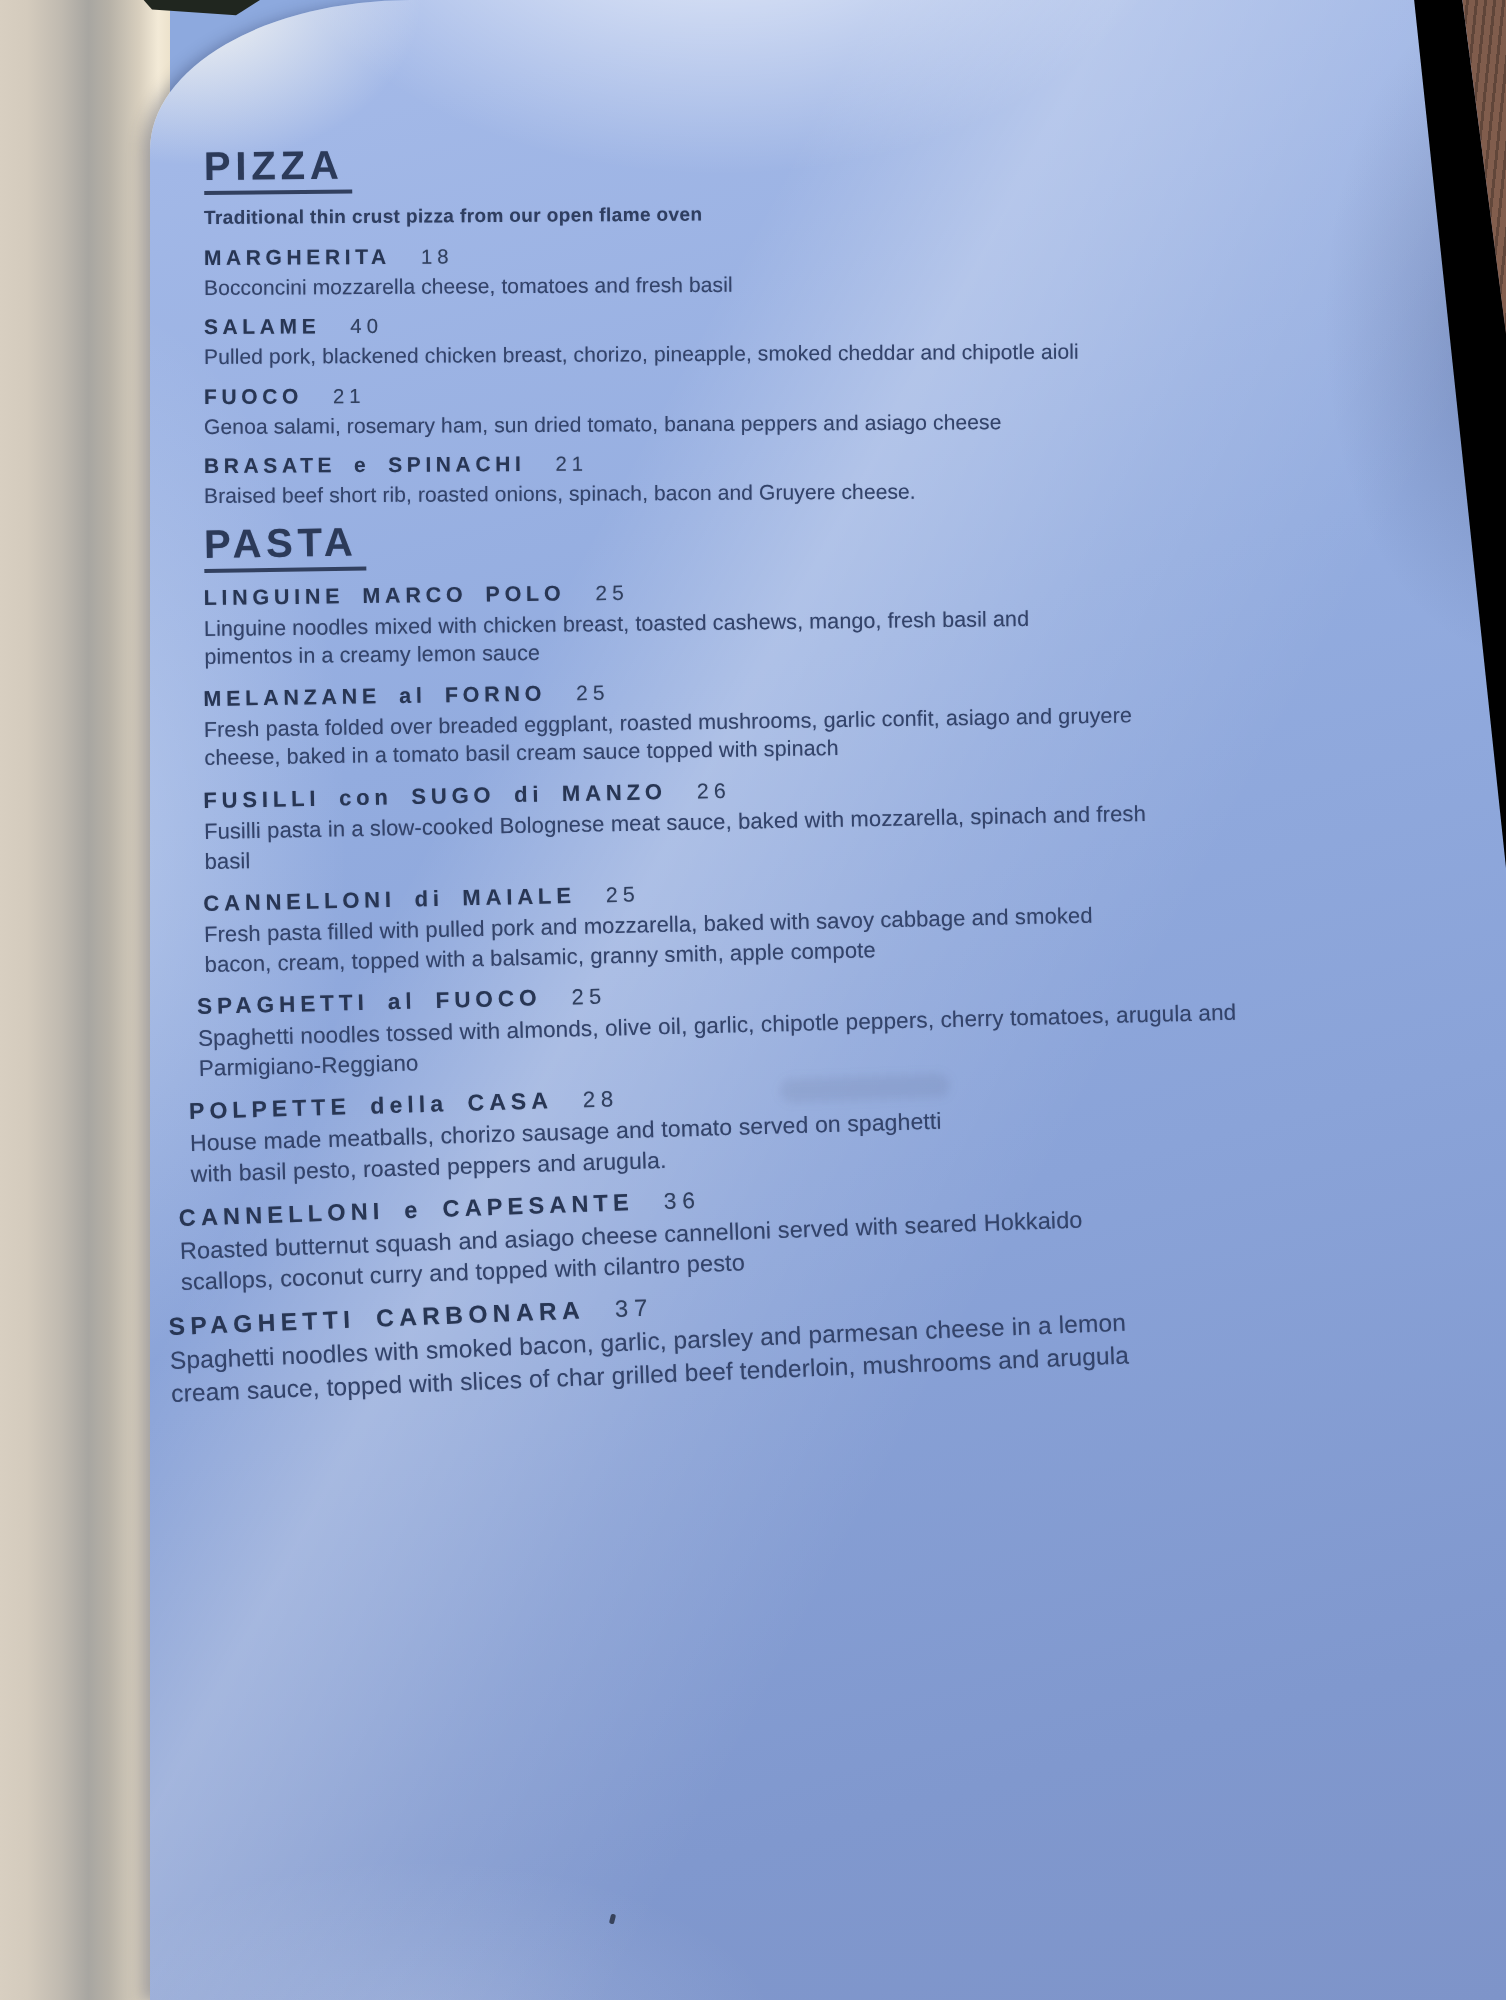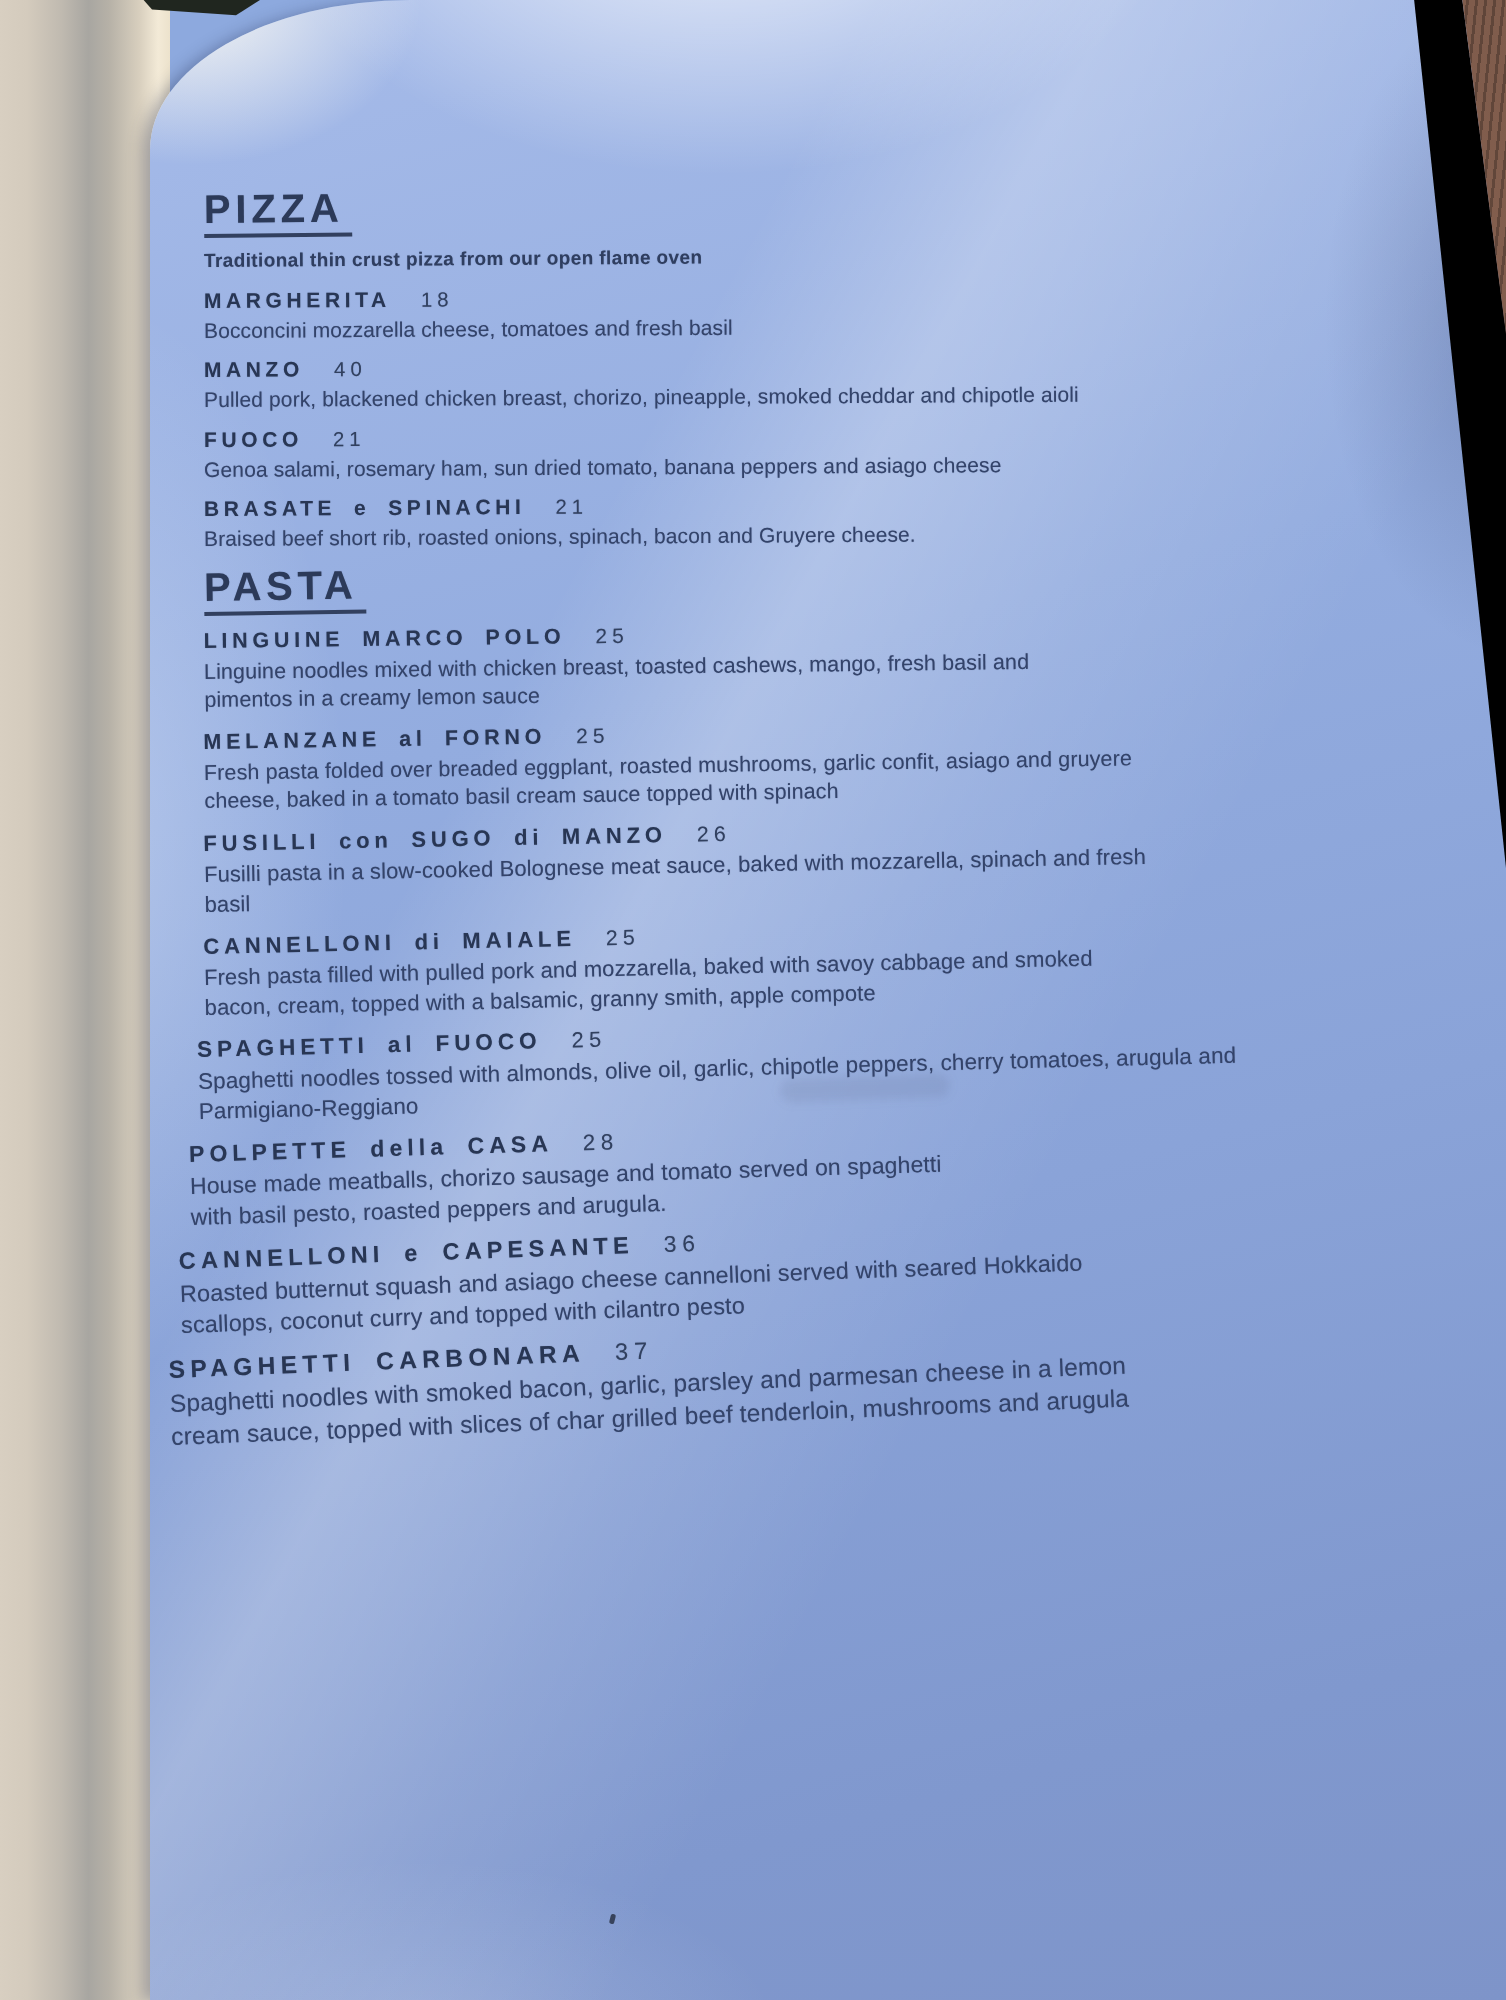--- a/index.html
+++ b/index.html
@@ -56,21 +56,20 @@
   .smudge{
     position:absolute;left:780px;top:1076px;width:170px;height:24px;
     background:rgba(55,65,100,.10);filter:blur(5px);transform:rotate(-2deg);
     border-radius:12px;
   }
   
   .content{
     position:absolute;left:204px;top:146px;width:1190px;
     color:#2e3d5e;
     text-shadow:0 0 1px rgba(40,55,90,.35);
-    margin-top:43px;
   }
   h1.section-title{
     display:inline-block;margin:0 0 12px;padding:0 8px 5px 0;
     font-size:40px;line-height:1;font-weight:700;letter-spacing:.12em;
     color:#2c3a59;border-bottom:4px solid #32405f;
     transform:rotate(-0.6deg);transform-origin:left center;
   }
   .section-subtitle{
     margin:0 0 18px;font-size:19px;font-weight:700;letter-spacing:.02em;
     color:#2f3e60;transform:rotate(-0.4deg);transform-origin:left center;
@@ -128,21 +127,21 @@
       <div class="item p1">
         <div class="item-head">
           <span class="name">MARGHERITA</span>
           <span class="price">18</span>
         </div>
         <p class="desc">Bocconcini mozzarella cheese, tomatoes and fresh basil</p>
       </div>
 
       <div class="item p2">
         <div class="item-head">
-          <span class="name">MANZO</span>
+          <span class="name">SALAME</span>
           <span class="price">40</span>
         </div>
         <p class="desc">Pulled pork, blackened chicken breast, chorizo, pineapple, smoked cheddar and chipotle aioli</p>
       </div>
 
       <div class="item p3">
         <div class="item-head">
           <span class="name">FUOCO</span>
           <span class="price">21</span>
         </div>

